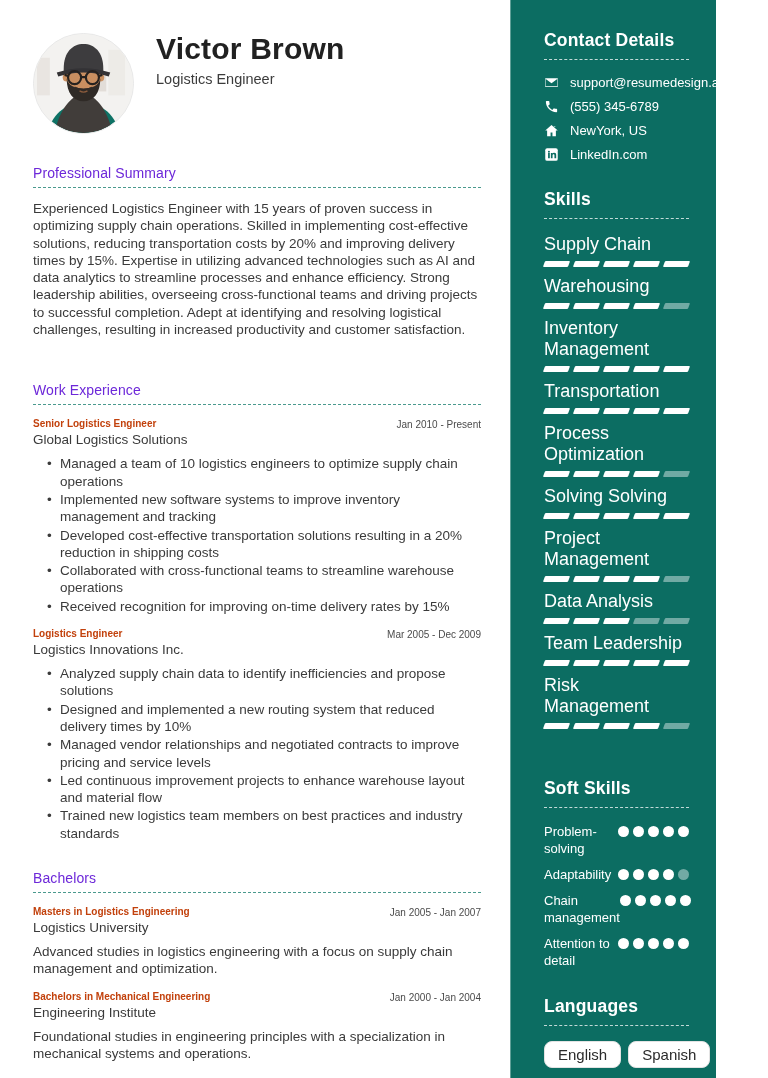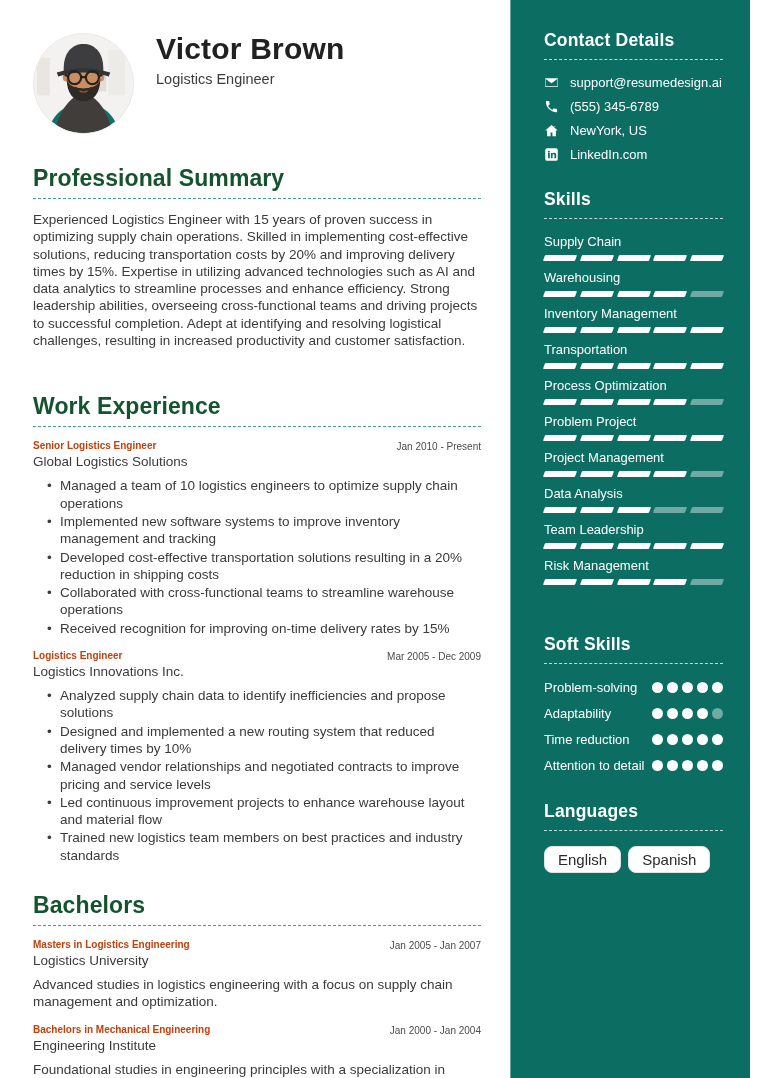--- a/index.html
+++ b/index.html
@@ -20,21 +20,21 @@
     width: 101px; height: 101px; border-radius: 50%; overflow: hidden;
     flex: 0 0 101px; border: 1px solid #e8e8e8; background: #f3f2f0;
   }
   .avatar svg { display: block; width: 100%; height: 100%; }
   .id-block { margin-left: 22px; }
   .name { font-size: 30px; font-weight: 600; color: #212121; line-height: 1.05; letter-spacing: 0.2px; }
   .role { font-size: 14.5px; color: #3c3c3c; margin-top: 6px; }
 
   .m-section { margin-bottom: 44px; }
   .m-heading {
-    color: #14532d; font-size: 23px; font-weight: 700;
+    color: #6d28d9; font-size: 14px; font-weight: 400;
     padding-bottom: 6px; border-bottom: 1.5px dashed #4a9a8e;
     margin-bottom: 12px; letter-spacing: 0.1px;
   }
   .summary-text { font-size: 13.5px; color: #3a3a3a; line-height: 17.3px; }
 
   .entry-row { display: flex; justify-content: space-between; align-items: flex-start; margin-top: 13px; }
   .entry-title { font-size: 10px; font-weight: 700; color: #c2410c; }
   .entry-dates { font-size: 10px; color: #4b4b4b; white-space: nowrap; padding-top: 1px; }
   .entry-sub { font-size: 13.5px; color: #3a3a3a; margin-top: 2px; }
 
@@ -44,37 +44,37 @@
     font-size: 13.5px; color: #3a3a3a; line-height: 17.3px; margin-bottom: 1px;
   }
   ul.bullets li::before { content: "•"; position: absolute; left: 0; color: #3a3a3a; }
 
   .edu-desc { font-size: 13.5px; color: #3a3a3a; line-height: 17.3px; margin: 8px 0 12px 0; }
   .m-section.work { margin-bottom: 28px; }
   .m-section.edu { margin-bottom: 0; }
 
   
   .sidebar {
-    width: 240px; background: #0c6d62; color: #ffffff;
+    width: 206px; background: #0c6d62; color: #ffffff;
     padding: 30px 27px 20px 33px;
     border-left: 1px solid rgba(255,255,255,0.35);
   }
   .s-section { margin-bottom: 27px; }
   .s-heading {
     font-size: 17.5px; font-weight: 700; color: #ffffff;
     padding-bottom: 8px; border-bottom: 1.5px dashed rgba(255,255,255,0.75);
     margin-bottom: 15px; letter-spacing: 0.2px;
   }
   .c-row { display: flex; align-items: center; margin-bottom: 9px; }
   .c-ic { width: 15px; height: 15px; flex: 0 0 15px; margin-right: 11px; display: inline-flex; }
   .c-ic svg { width: 15px; height: 15px; display: block; }
   .c-tx { font-size: 13px; color: #ffffff; }
 
   .skill { margin-bottom: 9px; }
-  .skill-name { font-size: 13px; margin-bottom: 6px; }
+  .skill-name { font-size: 18px; margin-bottom: 6px; }
   .meter { display: flex; gap: 5px; height: 6px; }
   .meter .seg { width: 33.5px; height: 6px; transform: skewX(-20deg); border-radius: 1px; }
   .seg.on  { background: #ffffff; }
   .seg.off { background: rgba(255,255,255,0.42); }
 
   .soft-row { display: flex; justify-content: space-between; align-items: flex-start; margin-bottom: 9px; }
   .soft-name { font-size: 13px; line-height: 17px; max-width: 112px; }
   .dots { display: flex; gap: 4px; padding-top: 3px; }
   .dots .dot { width: 11px; height: 11px; border-radius: 50%; }
   .dot.on  { background: #ffffff; }
@@ -308,21 +308,21 @@
             <div class="meter">
               <span class="seg on"></span>
               <span class="seg on"></span>
               <span class="seg on"></span>
               <span class="seg on"></span>
               <span class="seg off"></span>
             </div>
           </div>
 
           <div class="skill">
-            <div class="skill-name">Problem Project</div>
+            <div class="skill-name">Solving Solving</div>
             <div class="meter">
               <span class="seg on"></span>
               <span class="seg on"></span>
               <span class="seg on"></span>
               <span class="seg on"></span>
               <span class="seg on"></span>
             </div>
           </div>
 
           <div class="skill">
@@ -391,21 +391,21 @@
             <div class="dots">
               <span class="dot on"></span>
               <span class="dot on"></span>
               <span class="dot on"></span>
               <span class="dot on"></span>
               <span class="dot off"></span>
             </div>
           </div>
 
           <div class="soft-row">
-            <div class="soft-name">Time reduction</div>
+            <div class="soft-name">Chain management</div>
             <div class="dots">
               <span class="dot on"></span>
               <span class="dot on"></span>
               <span class="dot on"></span>
               <span class="dot on"></span>
               <span class="dot on"></span>
             </div>
           </div>
 
           <div class="soft-row">

